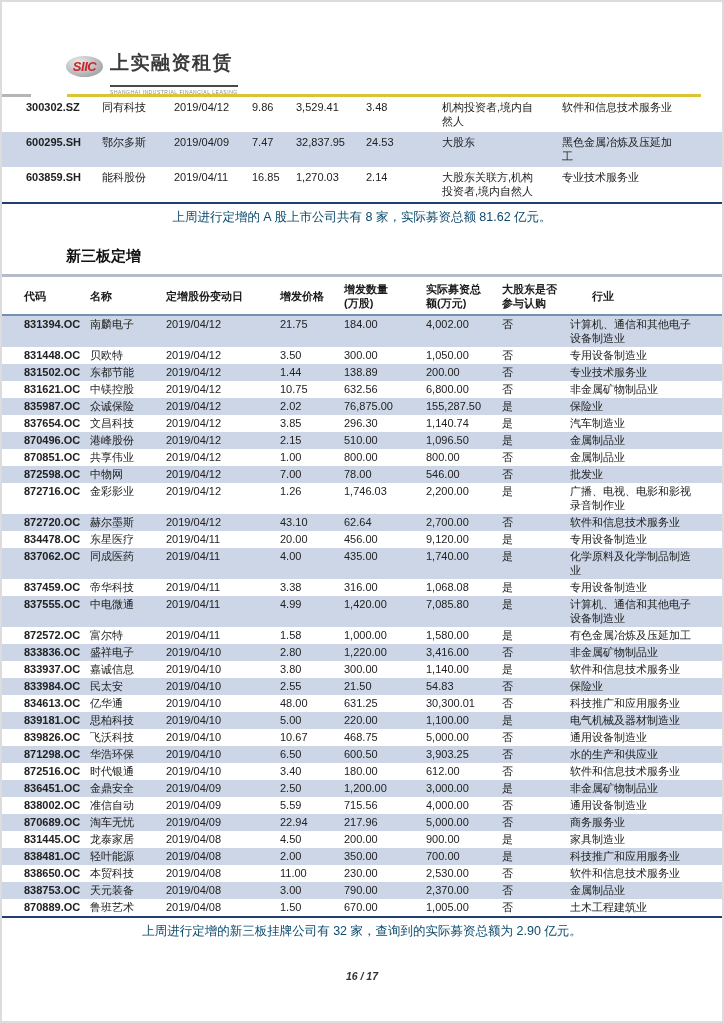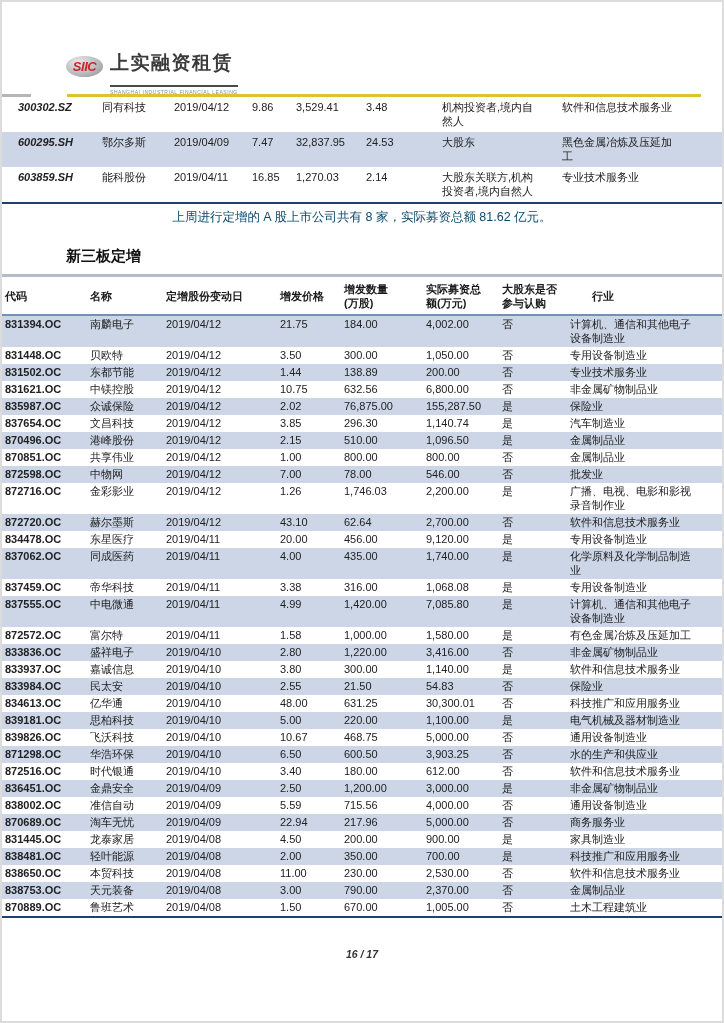--- a/index.html
+++ b/index.html
@@ -35,33 +35,33 @@
       #ffffff 96.5%);
   }
   
   table{border-collapse:collapse;table-layout:fixed;width:724px;}
   td,th{font-size:11px;line-height:14px;vertical-align:top;text-align:left;
         padding:1px 0 2px 0;word-break:break-all;}
   
   .t1{border-bottom:2px solid #20406e;}
   .t1 td{padding-top:3px;padding-bottom:4px;}
   .t1 tbody tr:nth-child(even){background:#ccd6e7;}
-  .t1 .col-code{padding-left:16px;font-weight:bold;font-style:italic;}
+  .t1 .col-code{padding-left:24px;font-weight:bold;}
   .t1 .col-investors{padding-right:24px;margin-left:25px;}
   .t1 .col-industry{padding-right:44px;}
   
   .section-title{font-size:15px;font-weight:bold;color:#111;margin:21px 16px 8px 64px;}
   .t2 thead th{
     font-weight:bold;color:#1a1a1a;vertical-align:middle;
     white-space:pre-line;padding:5px 0 4px 0;
     border-top:3px solid #b2bcca;border-bottom:2px solid #7590b5;
   }
   .t2{border-bottom:2px solid #20406e;}
   .t2 tbody tr:nth-child(odd){background:#ccd6e7;}
-  .t2 .col-code{padding-left:3px;font-weight:bold;}
+  .t2 .col-code{padding-left:22px;font-weight:bold;}
   .t2 th.col-industry{padding-left:22px;}
   .t2 td.col-industry{padding-right:28px;}
   .t2 .col-price,.t2 .col-qty,.t2 .col-amount,.t2 .col-holder{padding-left:4px;}
   .t2 th.col-price,.t2 th.col-qty,.t2 th.col-amount,.t2 th.col-holder{padding-left:4px;}
   
   .summary{text-align:center;font-size:12.5px;color:#0c4a6e;margin-top:5px;}
   .page-num{text-align:center;font-size:10.5px;font-weight:bold;color:#333;margin-top:30px;font-style:italic;}
 </style>
 </head>
 <body>
@@ -472,16 +472,17 @@
           <td class="col-date">2019/04/08</td>
           <td class="col-price">1.50</td>
           <td class="col-qty">670.00</td>
           <td class="col-amount">1,005.00</td>
           <td class="col-holder">否</td>
           <td class="col-industry">土木工程建筑业</td>
         </tr>
       </tbody>
   </table>
 
+  <div class="summary">上周进行定增的新三板挂牌公司有 32 家，查询到的实际募资总额为 2.90 亿元。</div>
 
   <div class="page-num">16 / 17</div>
 
 </div>
 
 </body></html>

